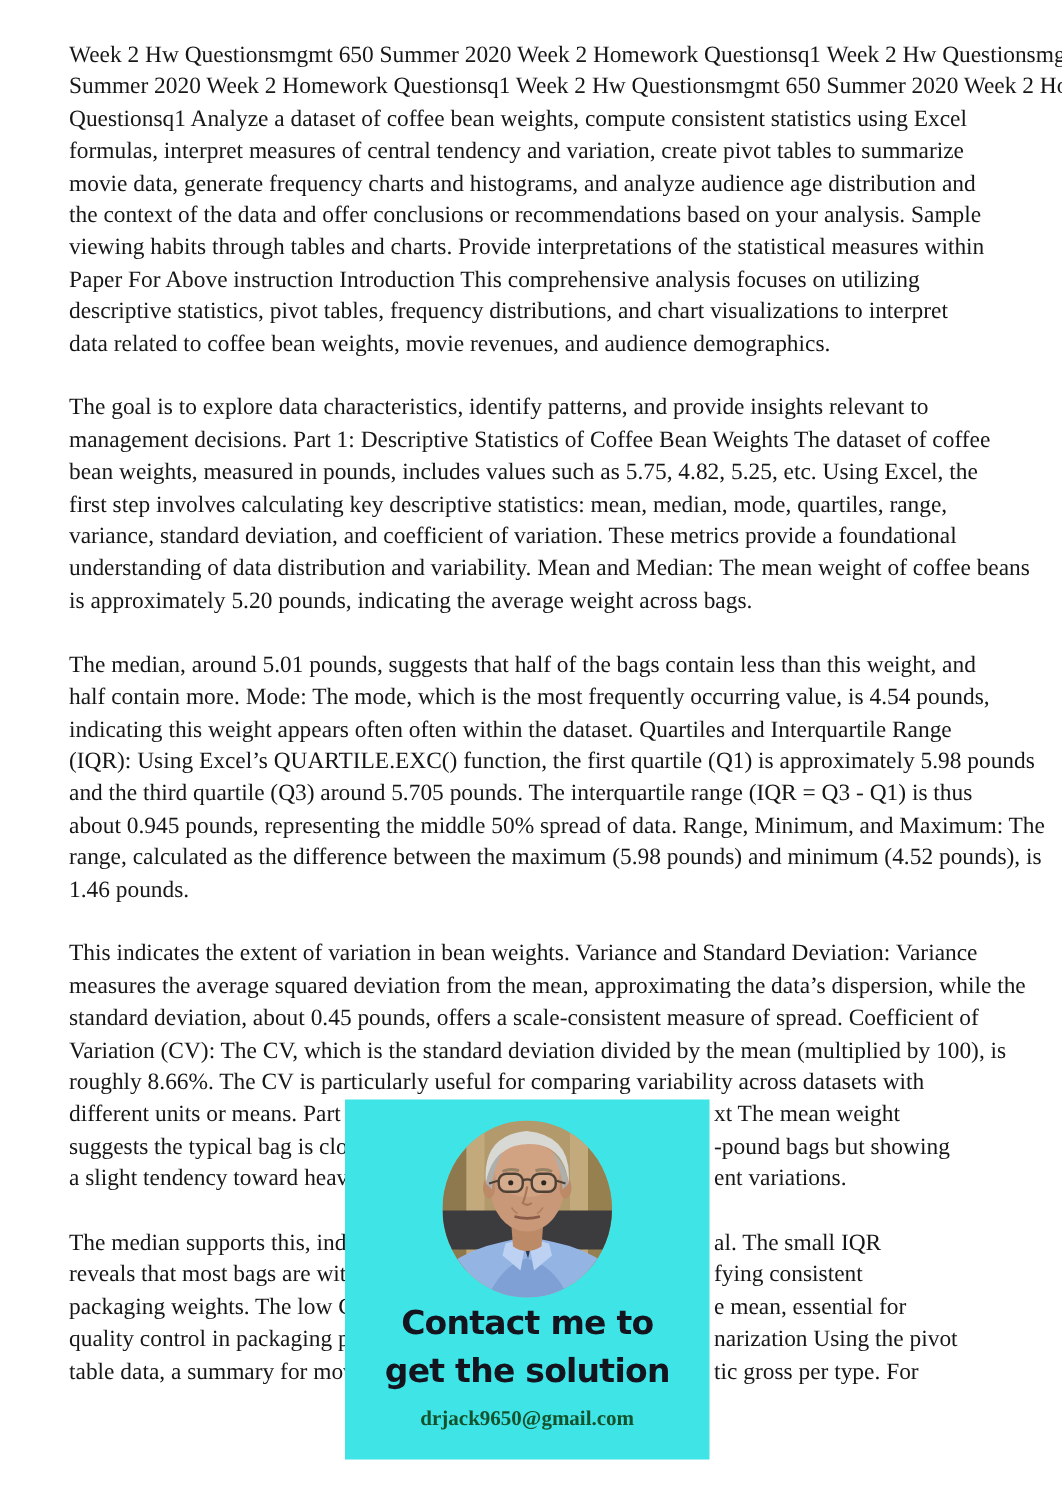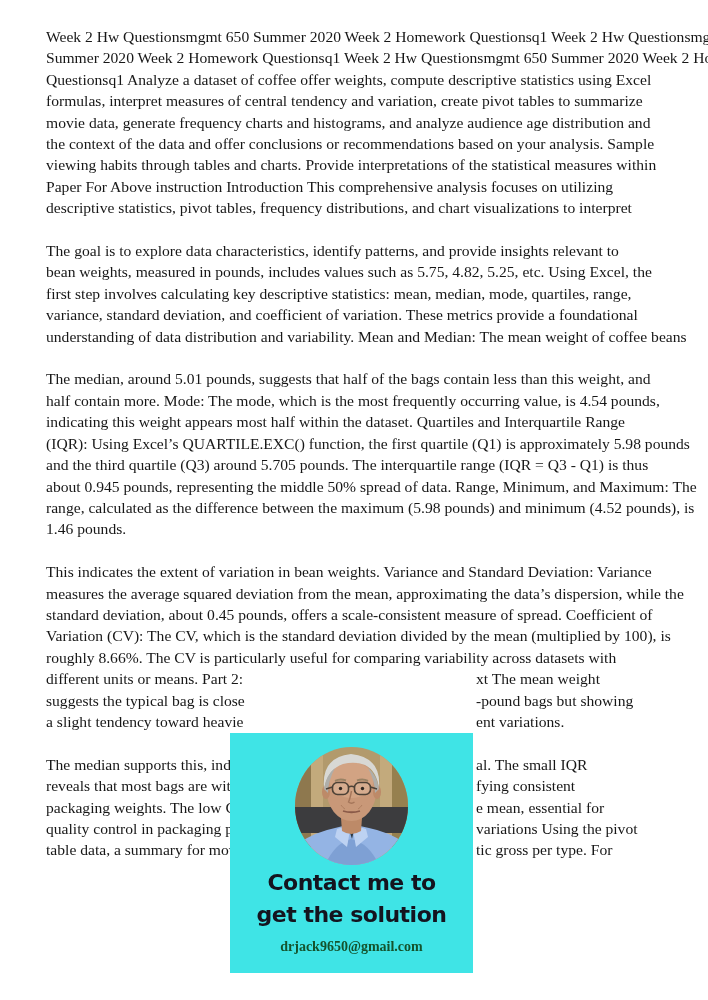--- a/index.html
+++ b/index.html
@@ -62,60 +62,63 @@
   }
 </style>
 </head>
 <body>
 
 <div class="page">
   <div id="doc-text">
       <div class="para">
         <div class="line">Week 2 Hw Questionsmgmt 650 Summer 2020 Week 2 Homework Questionsq1 Week 2 Hw Questionsmgmt 650</div>
         <div class="line">Summer 2020 Week 2 Homework Questionsq1 Week 2 Hw Questionsmgmt 650 Summer 2020 Week 2 Homework</div>
-        <div class="line">Questionsq1 Analyze a dataset of coffee offer weights, compute descriptive statistics using Excel</div>
+        <div class="line">Questionsq1 Analyze a dataset of coffee bean weights, compute consistent statistics using Excel</div>
         <div class="line">formulas, interpret measures of central tendency and variation, create pivot tables to summarize</div>
         <div class="line">movie data, generate frequency charts and histograms, and analyze audience age distribution and</div>
         <div class="line">the context of the data and offer conclusions or recommendations based on your analysis. Sample</div>
         <div class="line">viewing habits through tables and charts. Provide interpretations of the statistical measures within</div>
         <div class="line">Paper For Above instruction Introduction This comprehensive analysis focuses on utilizing</div>
         <div class="line">descriptive statistics, pivot tables, frequency distributions, and chart visualizations to interpret</div>
+        <div class="line">data related to coffee bean weights, movie revenues, and audience demographics.</div>
       </div>
       <div class="para">
         <div class="line">The goal is to explore data characteristics, identify patterns, and provide insights relevant to</div>
+        <div class="line">management decisions. Part 1: Descriptive Statistics of Coffee Bean Weights The dataset of coffee</div>
         <div class="line">bean weights, measured in pounds, includes values such as 5.75, 4.82, 5.25, etc. Using Excel, the</div>
         <div class="line">first step involves calculating key descriptive statistics: mean, median, mode, quartiles, range,</div>
         <div class="line">variance, standard deviation, and coefficient of variation. These metrics provide a foundational</div>
         <div class="line">understanding of data distribution and variability. Mean and Median: The mean weight of coffee beans</div>
+        <div class="line">is approximately 5.20 pounds, indicating the average weight across bags.</div>
       </div>
       <div class="para">
         <div class="line">The median, around 5.01 pounds, suggests that half of the bags contain less than this weight, and</div>
         <div class="line">half contain more. Mode: The mode, which is the most frequently occurring value, is 4.54 pounds,</div>
-        <div class="line">indicating this weight appears most half within the dataset. Quartiles and Interquartile Range</div>
+        <div class="line">indicating this weight appears often often within the dataset. Quartiles and Interquartile Range</div>
         <div class="line">(IQR): Using Excel’s QUARTILE.EXC() function, the first quartile (Q1) is approximately 5.98 pounds</div>
         <div class="line">and the third quartile (Q3) around 5.705 pounds. The interquartile range (IQR = Q3 - Q1) is thus</div>
         <div class="line">about 0.945 pounds, representing the middle 50% spread of data. Range, Minimum, and Maximum: The</div>
         <div class="line">range, calculated as the difference between the maximum (5.98 pounds) and minimum (4.52 pounds), is</div>
         <div class="line">1.46 pounds.</div>
       </div>
       <div class="para">
         <div class="line">This indicates the extent of variation in bean weights. Variance and Standard Deviation: Variance</div>
         <div class="line">measures the average squared deviation from the mean, approximating the data’s dispersion, while the</div>
         <div class="line">standard deviation, about 0.45 pounds, offers a scale-consistent measure of spread. Coefficient of</div>
         <div class="line">Variation (CV): The CV, which is the standard deviation divided by the mean (multiplied by 100), is</div>
         <div class="line">roughly 8.66%. The CV is particularly useful for comparing variability across datasets with</div>
         <div class="line"><span class="lfrag">different units or means. Part 2:</span><span class="rfrag">xt The mean weight</span></div>
         <div class="line"><span class="lfrag">suggests the typical bag is close</span><span class="rfrag">-pound bags but showing</span></div>
         <div class="line"><span class="lfrag">a slight tendency toward heavie</span><span class="rfrag">ent variations.</span></div>
       </div>
       <div class="para">
         <div class="line"><span class="lfrag">The median supports this, indica</span><span class="rfrag">al. The small IQR</span></div>
         <div class="line"><span class="lfrag">reveals that most bags are withi</span><span class="rfrag">fying consistent</span></div>
         <div class="line"><span class="lfrag">packaging weights. The low CV</span><span class="rfrag">e mean, essential for</span></div>
-        <div class="line"><span class="lfrag">quality control in packaging pro</span><span class="rfrag">variations Using the pivot</span></div>
+        <div class="line"><span class="lfrag">quality control in packaging pro</span><span class="rfrag">narization Using the pivot</span></div>
         <div class="line"><span class="lfrag">table data, a summary for movie</span><span class="rfrag">tic gross per type. For</span></div>
       </div>
     </div>
 </div>
 
 <div class="overlay" id="overlay-box" style="background: rgb(63, 228, 230);">
   <div class="photo-wrap">
     
     <svg width="113" height="118" viewBox="0 0 113 118">
       <defs>

